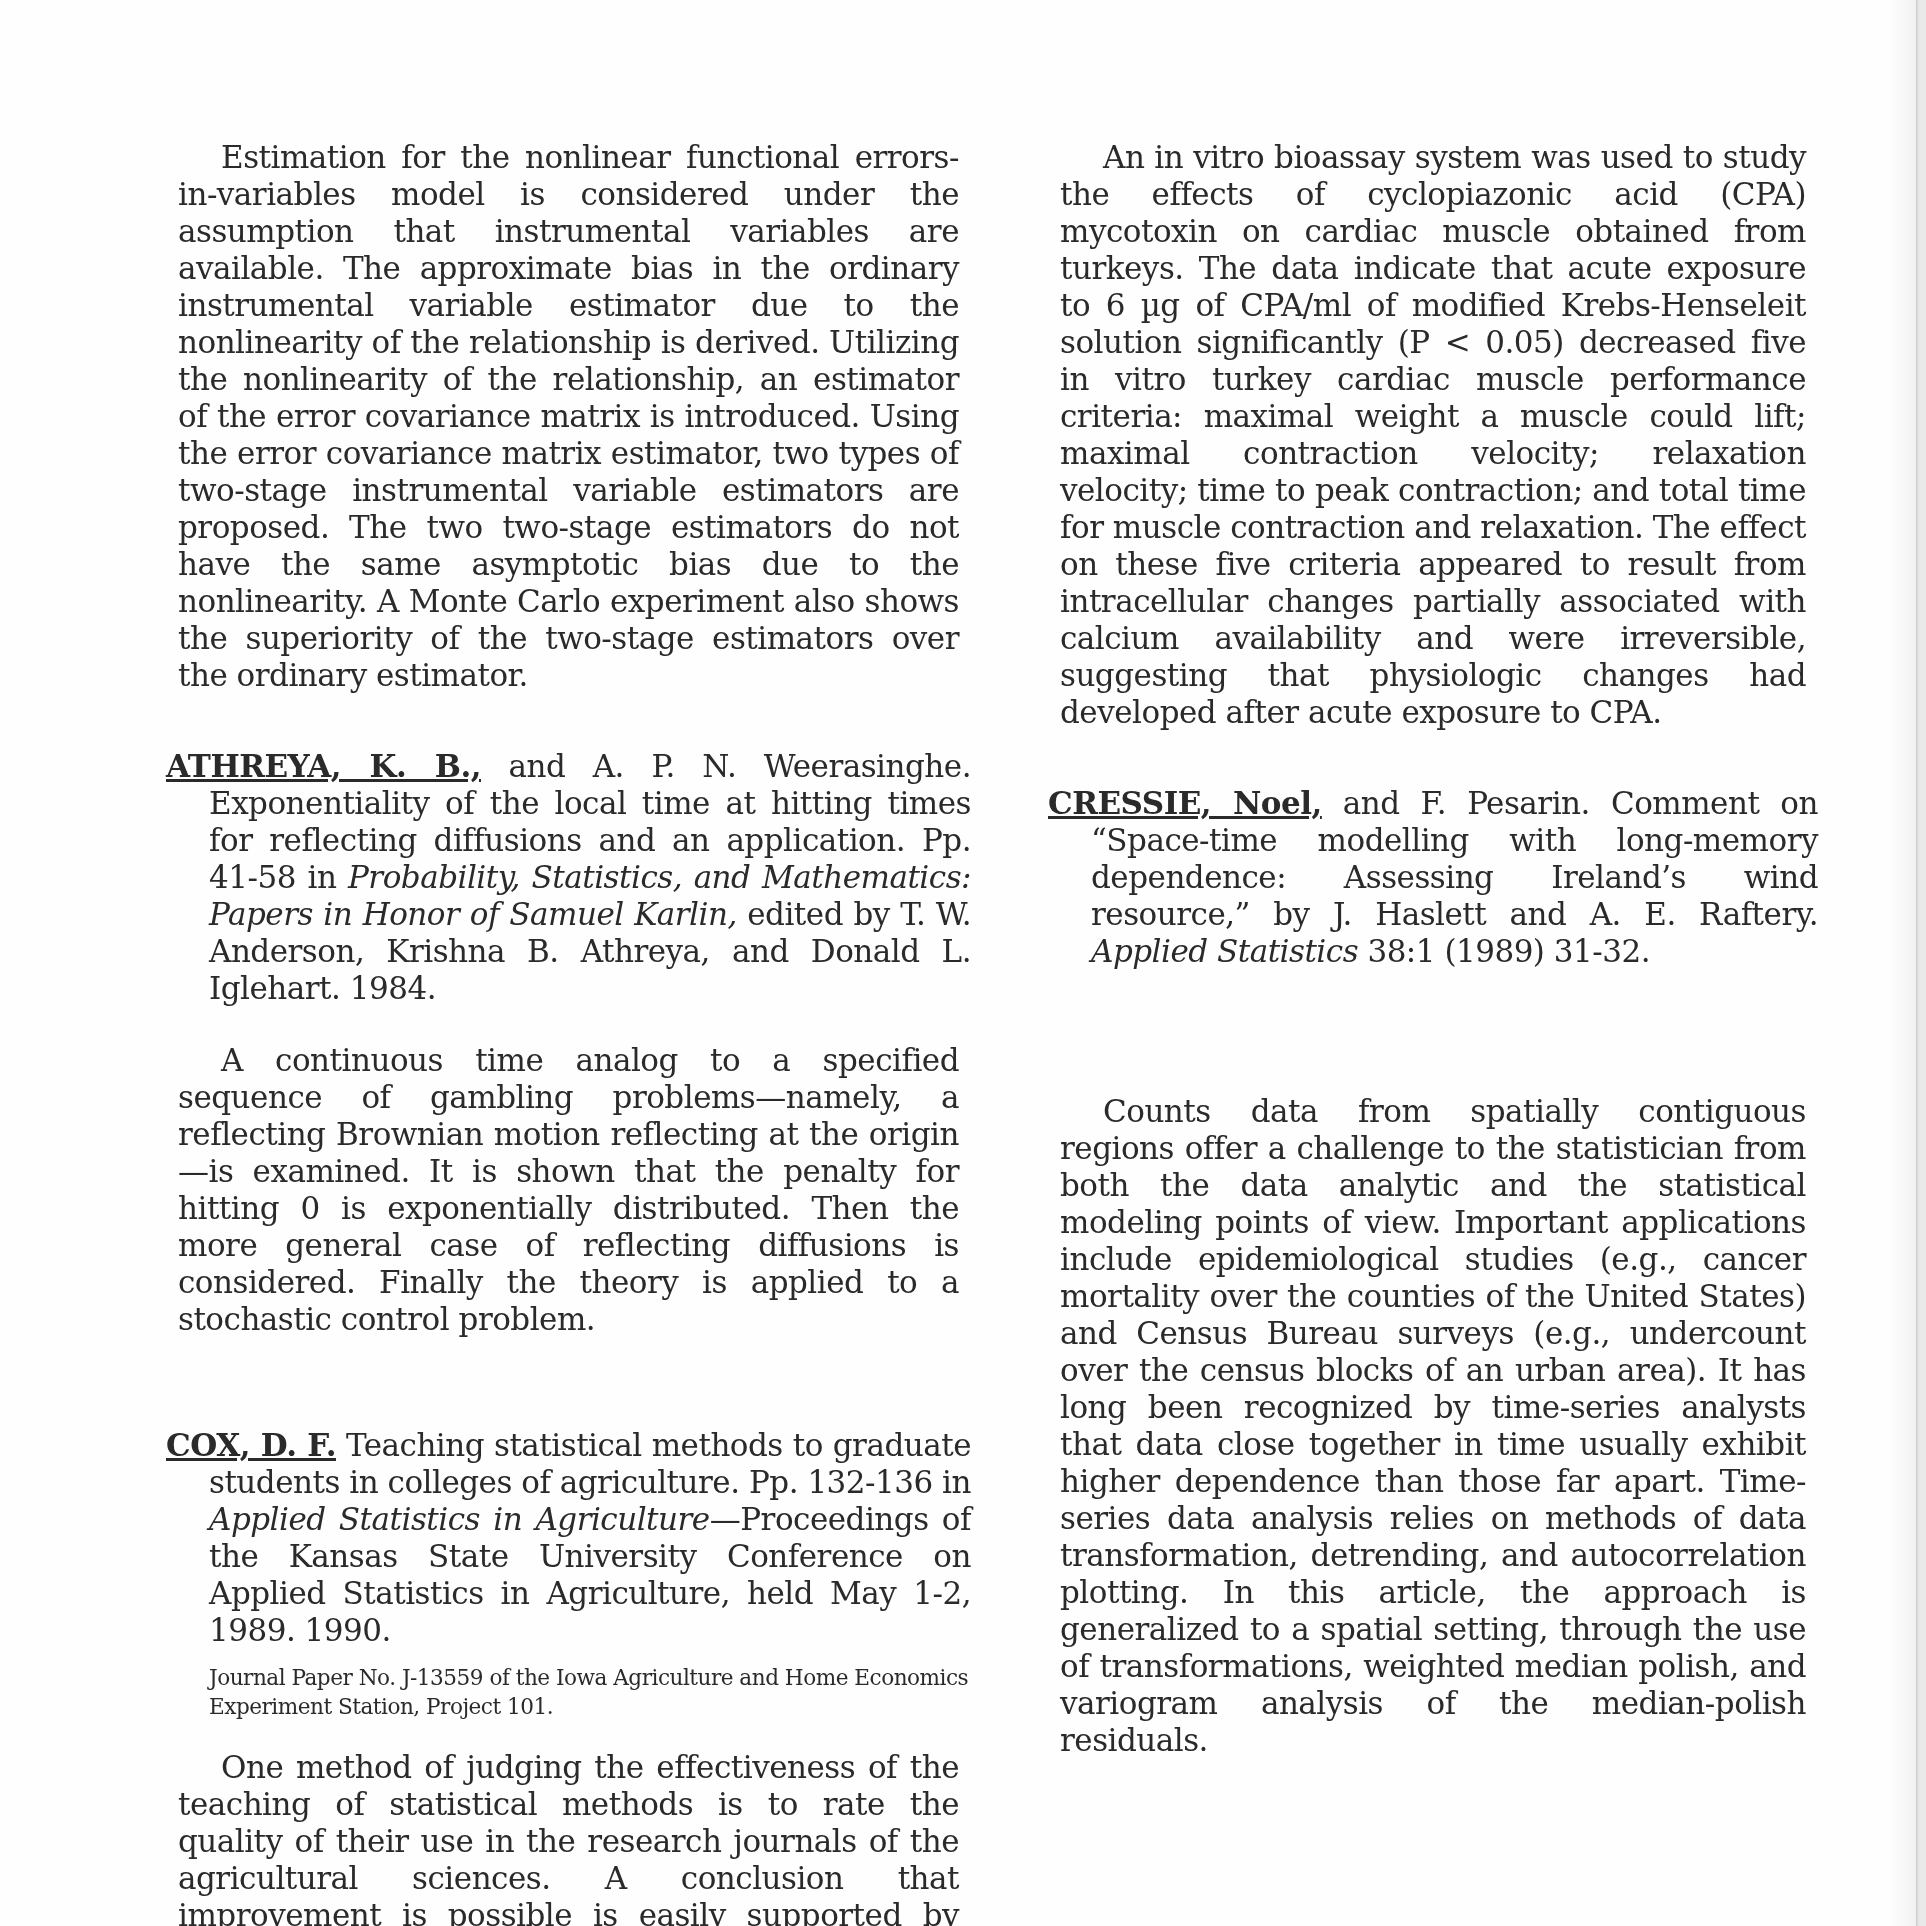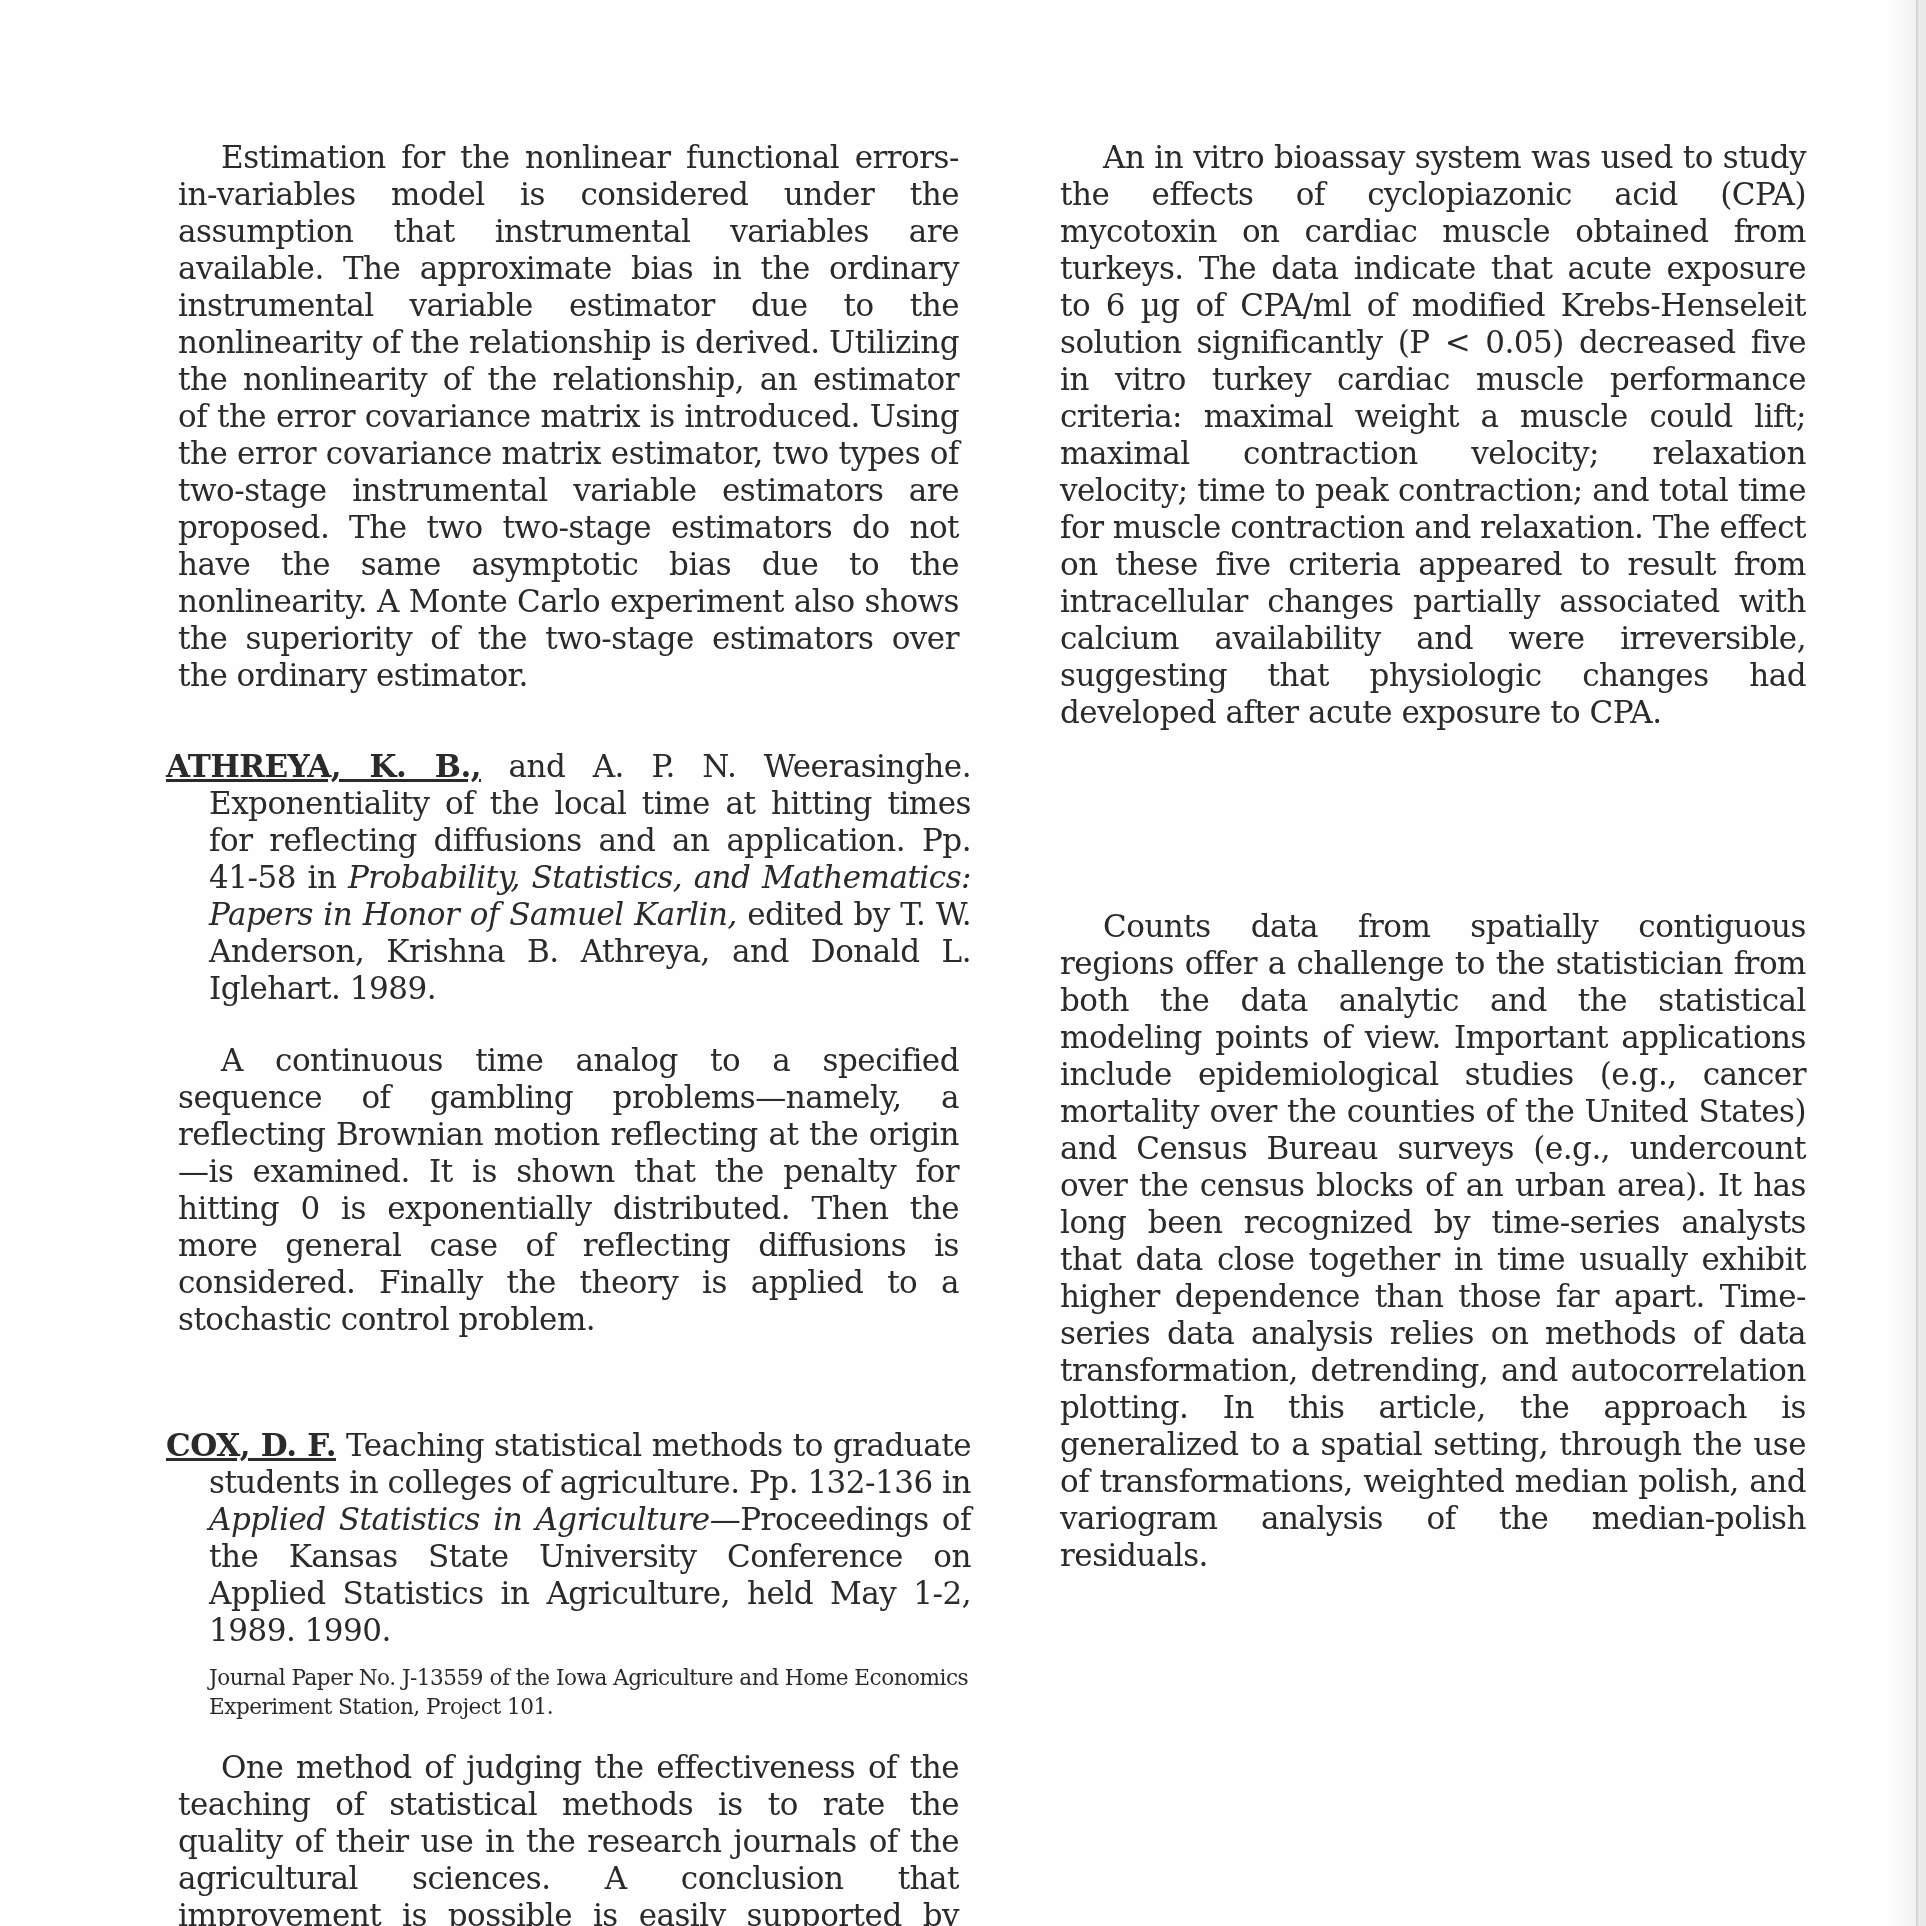--- a/index.html
+++ b/index.html
@@ -48,21 +48,21 @@
 </head>
 <body>
 
 <div class="page">
 
   <div class="col col-left">
     <p class="para">Estimation for the nonlinear functional errors-in-variables model is considered under the assumption that instrumental variables are available. The approximate bias in the ordinary instrumental variable estimator due to the nonlinearity of the relationship is derived. Utilizing the nonlinearity of the relationship, an estimator of the error covariance matrix is introduced. Using the error covariance matrix estimator, two types of two-stage instrumental variable estimators are proposed. The two two-stage estimators do not have the same asymptotic bias due to the nonlinearity. A Monte Carlo experiment also shows the superiority of the two-stage estimators over the ordinary estimator.</p>
 
     <div class="gap-m"></div>
 
-    <p class="ref"><b>ATHREYA, K. B.,</b><span> and A. P. N. Weerasinghe. Exponentiality of the local time at hitting times for reflecting diffusions and an application. Pp. 41-58 in </span><i>Probability, Statistics, and Mathematics: Papers in Honor of Samuel Karlin,</i><span> edited by T. W. Anderson, Krishna B. Athreya, and Donald L. Iglehart. 1989.</span></p>
+    <p class="ref"><b>ATHREYA, K. B.,</b><span> and A. P. N. Weerasinghe. Exponentiality of the local time at hitting times for reflecting diffusions and an application. Pp. 41-58 in </span><i>Probability, Statistics, and Mathematics: Papers in Honor of Samuel Karlin,</i><span> edited by T. W. Anderson, Krishna B. Athreya, and Donald L. Iglehart. 1984.</span></p>
 
     <div class="gap-s"></div>
 
     <p class="para">A continuous time analog to a specified sequence of gambling problems—namely, a reflecting Brownian motion reflecting at the origin—is examined. It is shown that the penalty for hitting 0 is exponentially distributed. Then the more general case of reflecting diffusions is considered. Finally the theory is applied to a stochastic control problem.</p>
 
     <div class="gap-l"></div>
 
     <p class="ref"><b>COX, D. F.</b><span> Teaching statistical methods to graduate students in colleges of agriculture. Pp. 132-136 in </span><i>Applied Statistics in Agriculture</i><span>—Proceedings of the Kansas State University Conference on Applied Statistics in Agriculture, held May 1-2, 1989. 1990.</span></p>
 
     <div style="height:15.4px"></div>
@@ -73,20 +73,21 @@
 
     <p class="para">One method of judging the effectiveness of the teaching of statistical methods is to rate the quality of their use in the research journals of the agricultural sciences. A conclusion that improvement is possible is easily supported by such a review. Basic concepts such as the meaning of replication, the definition of an experimental unit, and the nature of experimental error are misunderstood, and this leads to faulty analyses and incorrect conclusions. Changes in teaching that would improve the product are not specified easily because research on the topic is difficult. Perhaps more emphasis on the basic concepts of experimental science could lead to more complete understanding of the nature of statistical thinking and, consequently, more effective and correct use of the methods available.</p>
 
   </div>
 
   <div class="col col-right">
     <p class="para">An in vitro bioassay system was used to study the effects of cyclopiazonic acid (CPA) mycotoxin on cardiac muscle obtained from turkeys. The data indicate that acute exposure to 6 µg of CPA/ml of modified Krebs-Henseleit solution significantly (P &lt; 0.05) decreased five in vitro turkey cardiac muscle performance criteria: maximal weight a muscle could lift; maximal contraction velocity; relaxation velocity; time to peak contraction; and total time for muscle contraction and relaxation. The effect on these five criteria appeared to result from intracellular changes partially associated with calcium availability and were irreversible, suggesting that physiologic changes had developed after acute exposure to CPA.</p>
 
     <div class="gap-m"></div>
 
+    <p class="ref"><b>CRESSIE, Noel,</b><span> and F. Pesarin. Comment on “Space-time modelling with long-memory dependence: Assessing Ireland’s wind resource,” by J. Haslett and A. E. Raftery. </span><i>Applied Statistics</i><span> 38:1 (1989) 31-32.</span></p>
 
     <div class="gap-s"></div>
 
 
     <div class="gap-s"></div>
 
 
     <div class="gap-s"></div>
 
 

